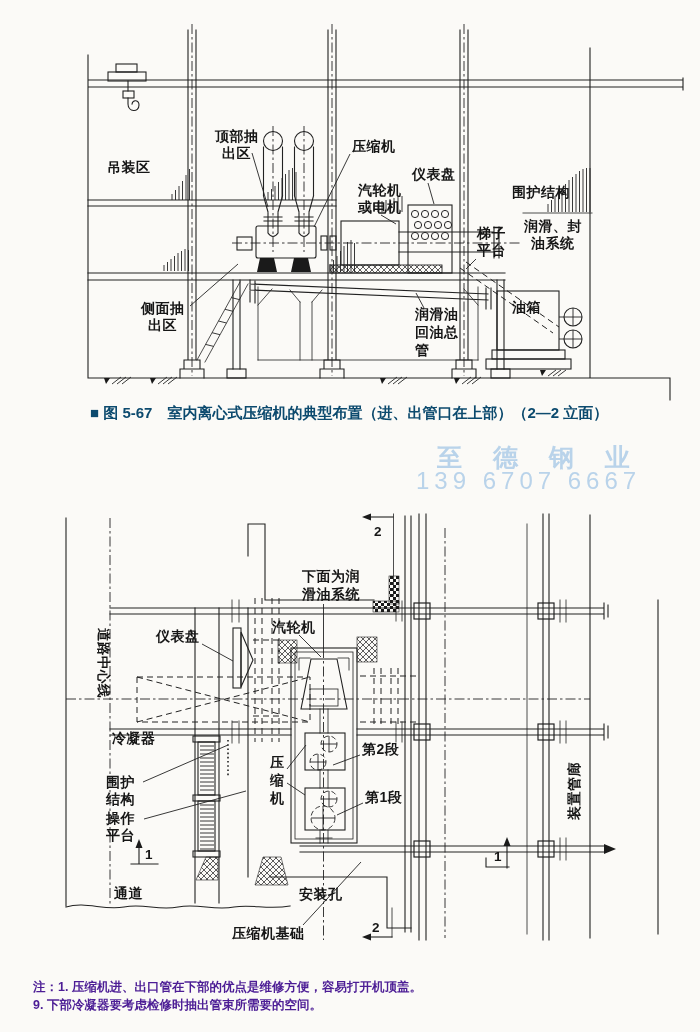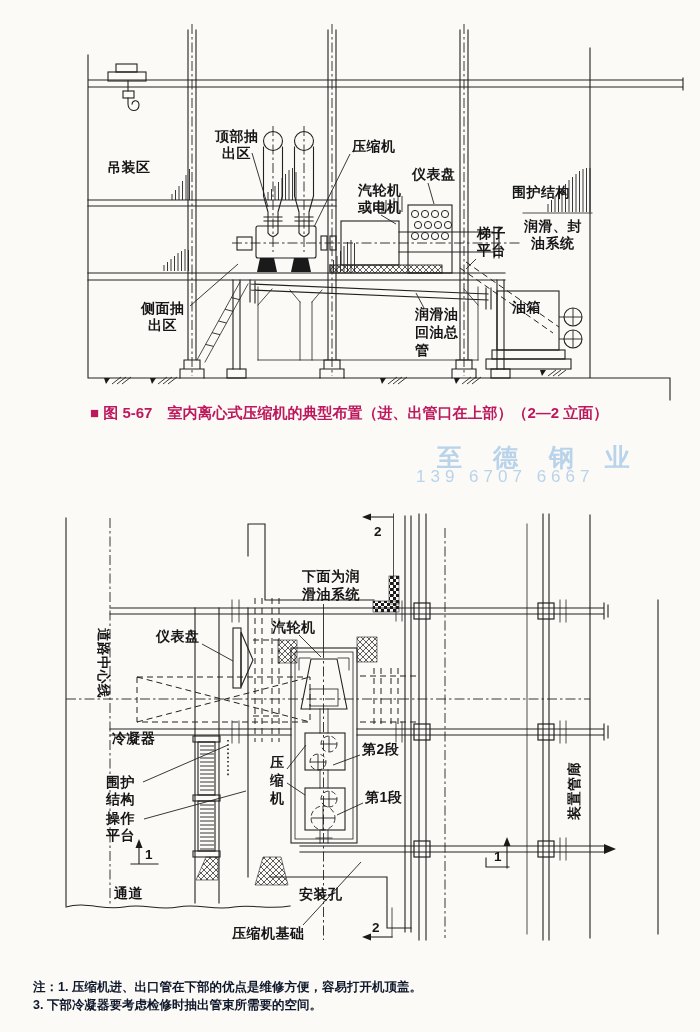--- a/index.html
+++ b/index.html
@@ -9,29 +9,29 @@
   .t{font-family:"Liberation Sans",sans-serif;font-weight:600;font-size:14px;fill:#161616;letter-spacing:.5px}
   .ts{font-size:13.5px}
   .sec{font-weight:700;font-size:13.5px}
   .ln{stroke:#222;stroke-width:1.1;fill:none;stroke-linecap:square}
   .lt{stroke-width:.8}
   .lk{stroke:#222;stroke-width:.9;fill:none}
   .dd{stroke:#222;fill:none;stroke-width:.9;stroke-dasharray:10 3 2.5 3}
   .da{stroke:#222;fill:none;stroke-width:1;stroke-dasharray:6 4}
   .do{stroke:#222;fill:none;stroke-width:1.6;stroke-dasharray:1.6 2.6}
   .fill{fill:#1a1a1a;stroke:none}
-  .cap{position:absolute;font-weight:700;color:#be185d;white-space:nowrap}
+  .cap{position:absolute;font-weight:700;color:#0c4a6e;white-space:nowrap}
   #cap67{left:90px;top:404px;font-size:15px}
   #cap68{left:108px;top:956px;font-size:14px}
-  .note{position:absolute;font-weight:600;color:#0f172a;white-space:nowrap;font-size:12.5px}
+  .note{position:absolute;font-weight:600;color:#4c1d95;white-space:nowrap;font-size:12.5px}
   #note1{left:33px;top:979px}
   #note2{left:33px;top:997px}
   .wm{position:absolute;color:#b9d3ea;white-space:nowrap}
   #wm1{left:437px;top:441px;font-size:25px;letter-spacing:12px;font-weight:700}
-  #wm2{left:416px;top:467px;font-size:17px;letter-spacing:5px;font-weight:400}
+  #wm2{left:416px;top:467px;font-size:24px;letter-spacing:5px;font-weight:400}
 </style>
 </head>
 <body>
 
 <div id="page">
 
   <svg width="700" height="440" viewBox="0 0 700 440">
     <defs>
       <pattern id="xh" width="6" height="6" patternUnits="userSpaceOnUse">
         <path d="M0,6 L6,0 M0,0 L6,6" stroke="#1a1a1a" stroke-width="0.7"></path>
@@ -323,15 +323,15 @@
     <text class="t" x="365" y="802">第1段</text>
     <text class="t" x="106" y="823">操作</text>
     <text class="t" x="106" y="840">平台</text>
     <text class="t" x="114" y="898">通道</text>
     <text class="t" x="299" y="899">安装孔</text>
     <text class="t" x="232" y="938">压缩机基础</text>
     <text class="t" x="579" y="791" text-anchor="middle" transform="rotate(-90 579 791)">装置管廊</text>
   </svg>
 
   <div class="note" id="note1">注：1. 压缩机进、出口管在下部的优点是维修方便，容易打开机顶盖。</div>
-  <div class="note" id="note2">3. 下部冷凝器要考虑检修时抽出管束所需要的空间。</div>
+  <div class="note" id="note2">9. 下部冷凝器要考虑检修时抽出管束所需要的空间。</div>
 
 </div>
 
 </body></html>

